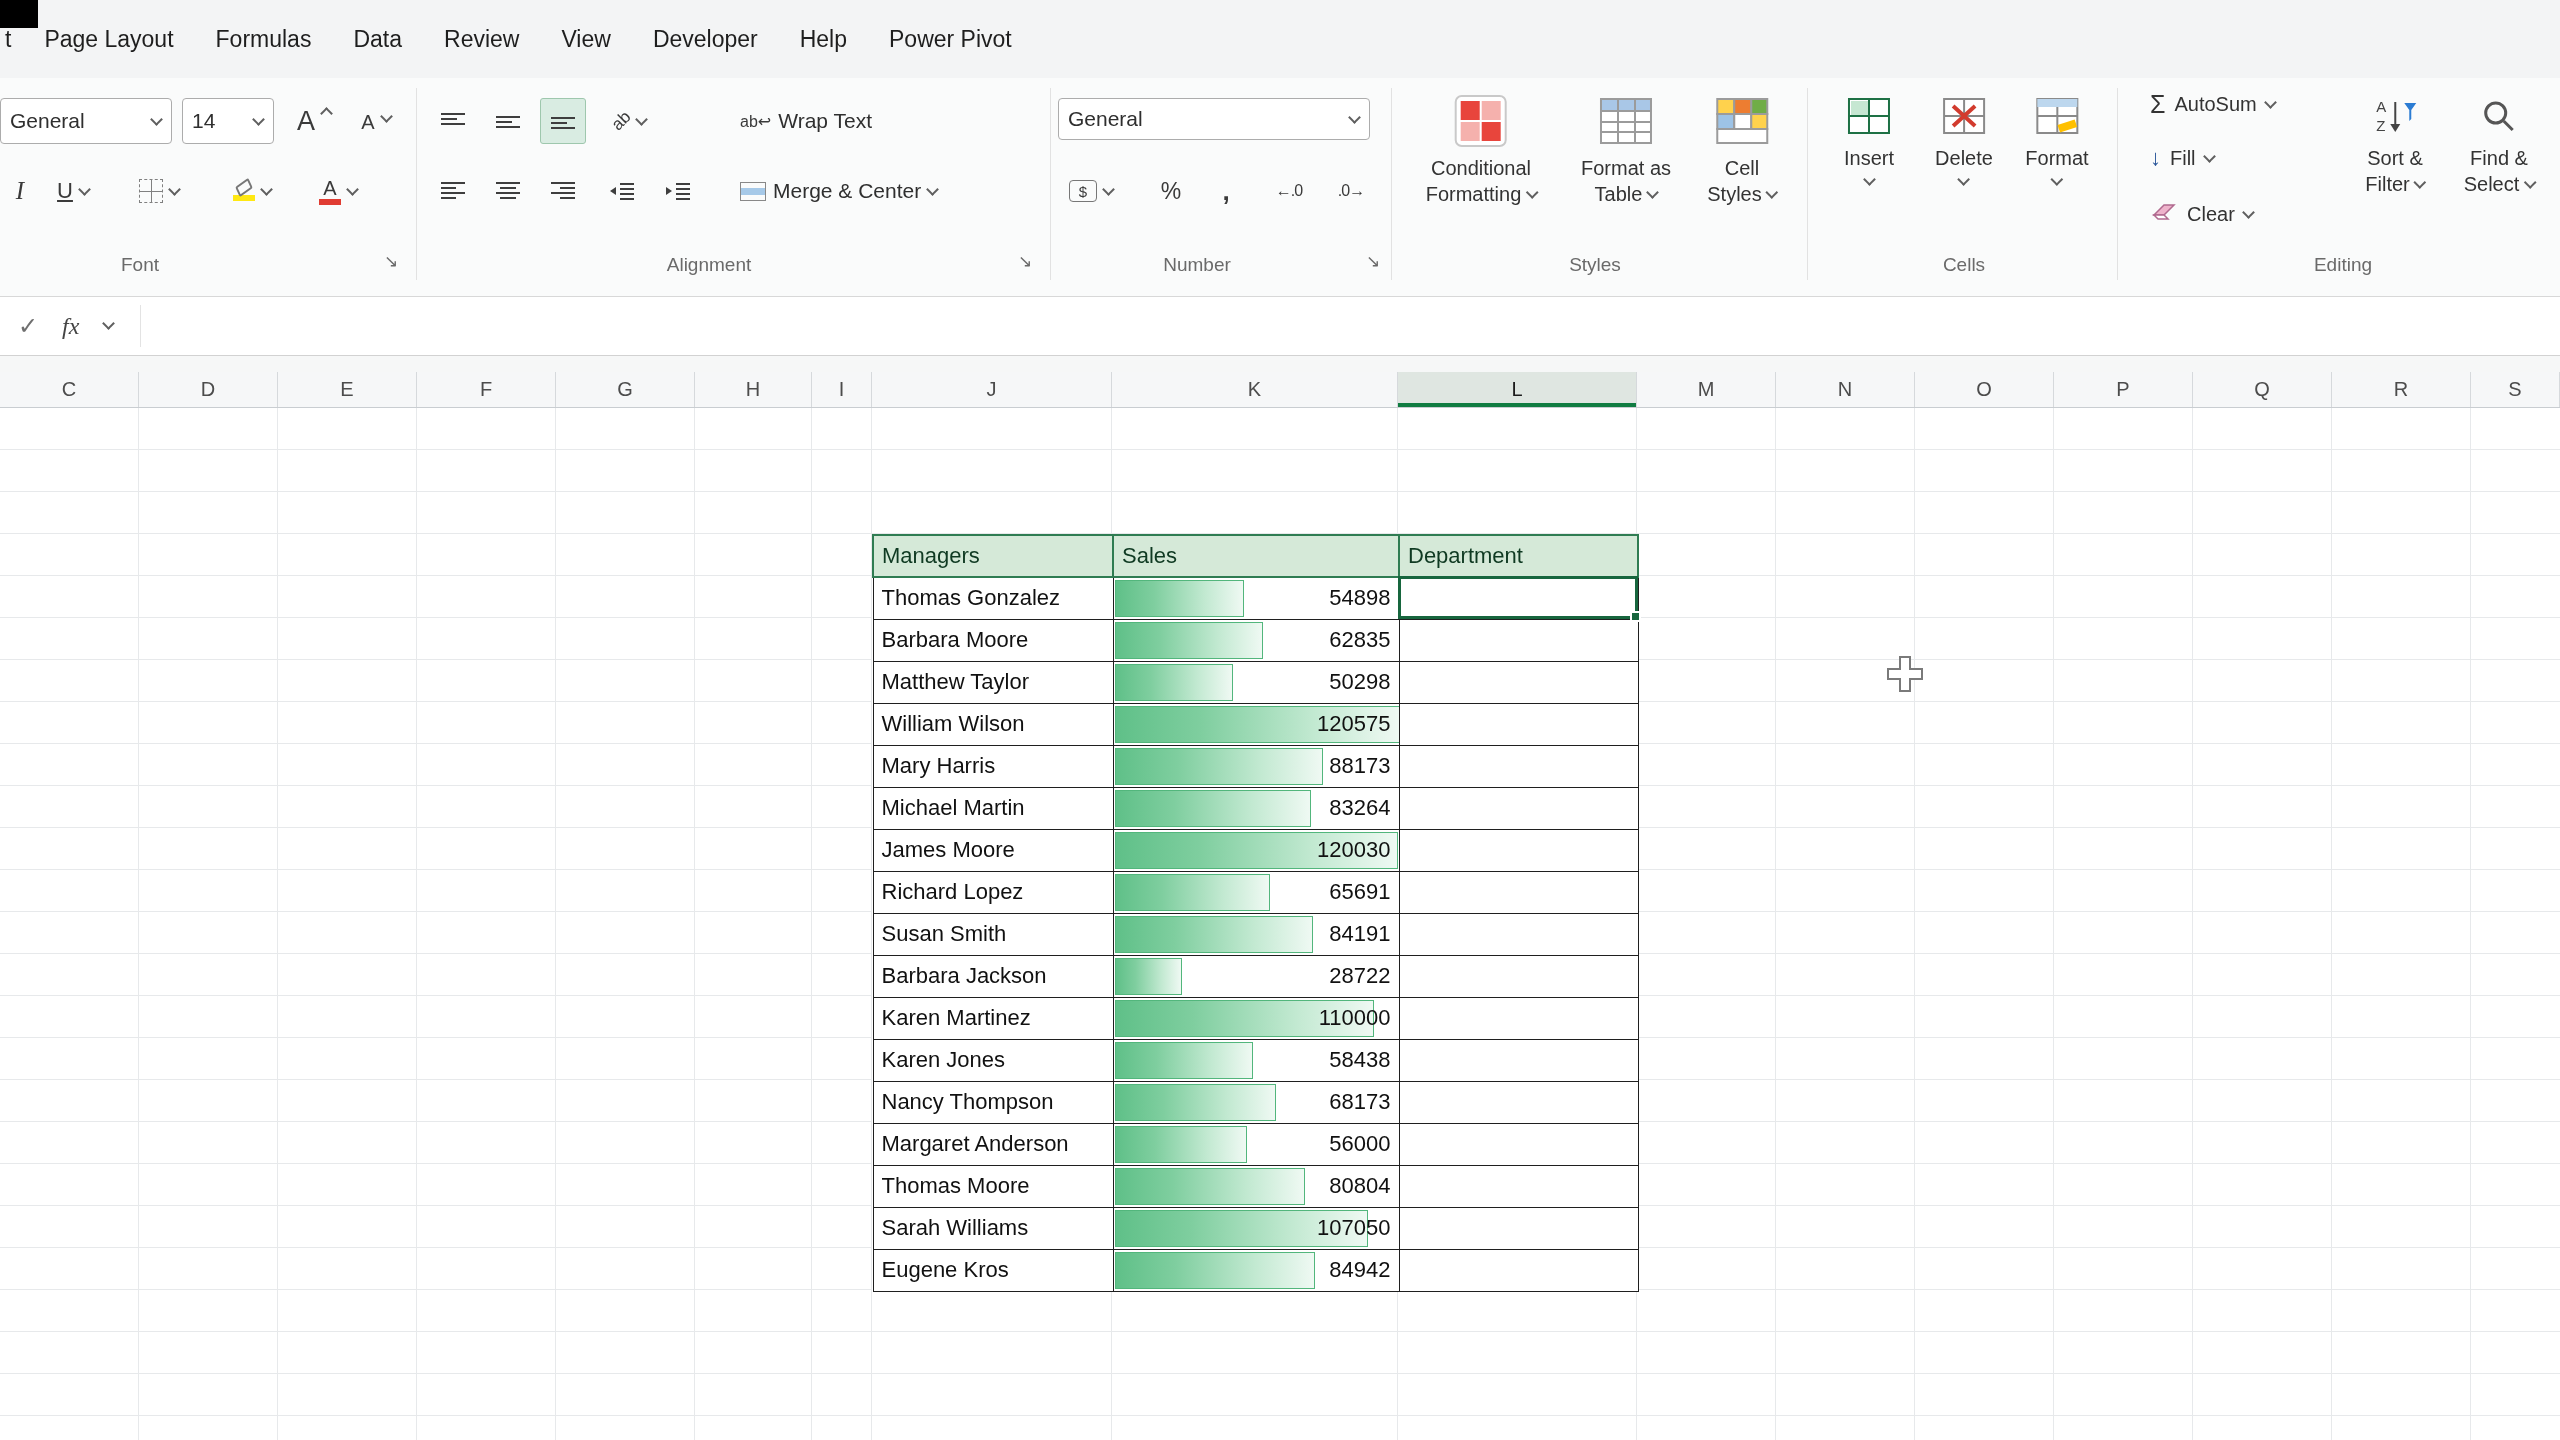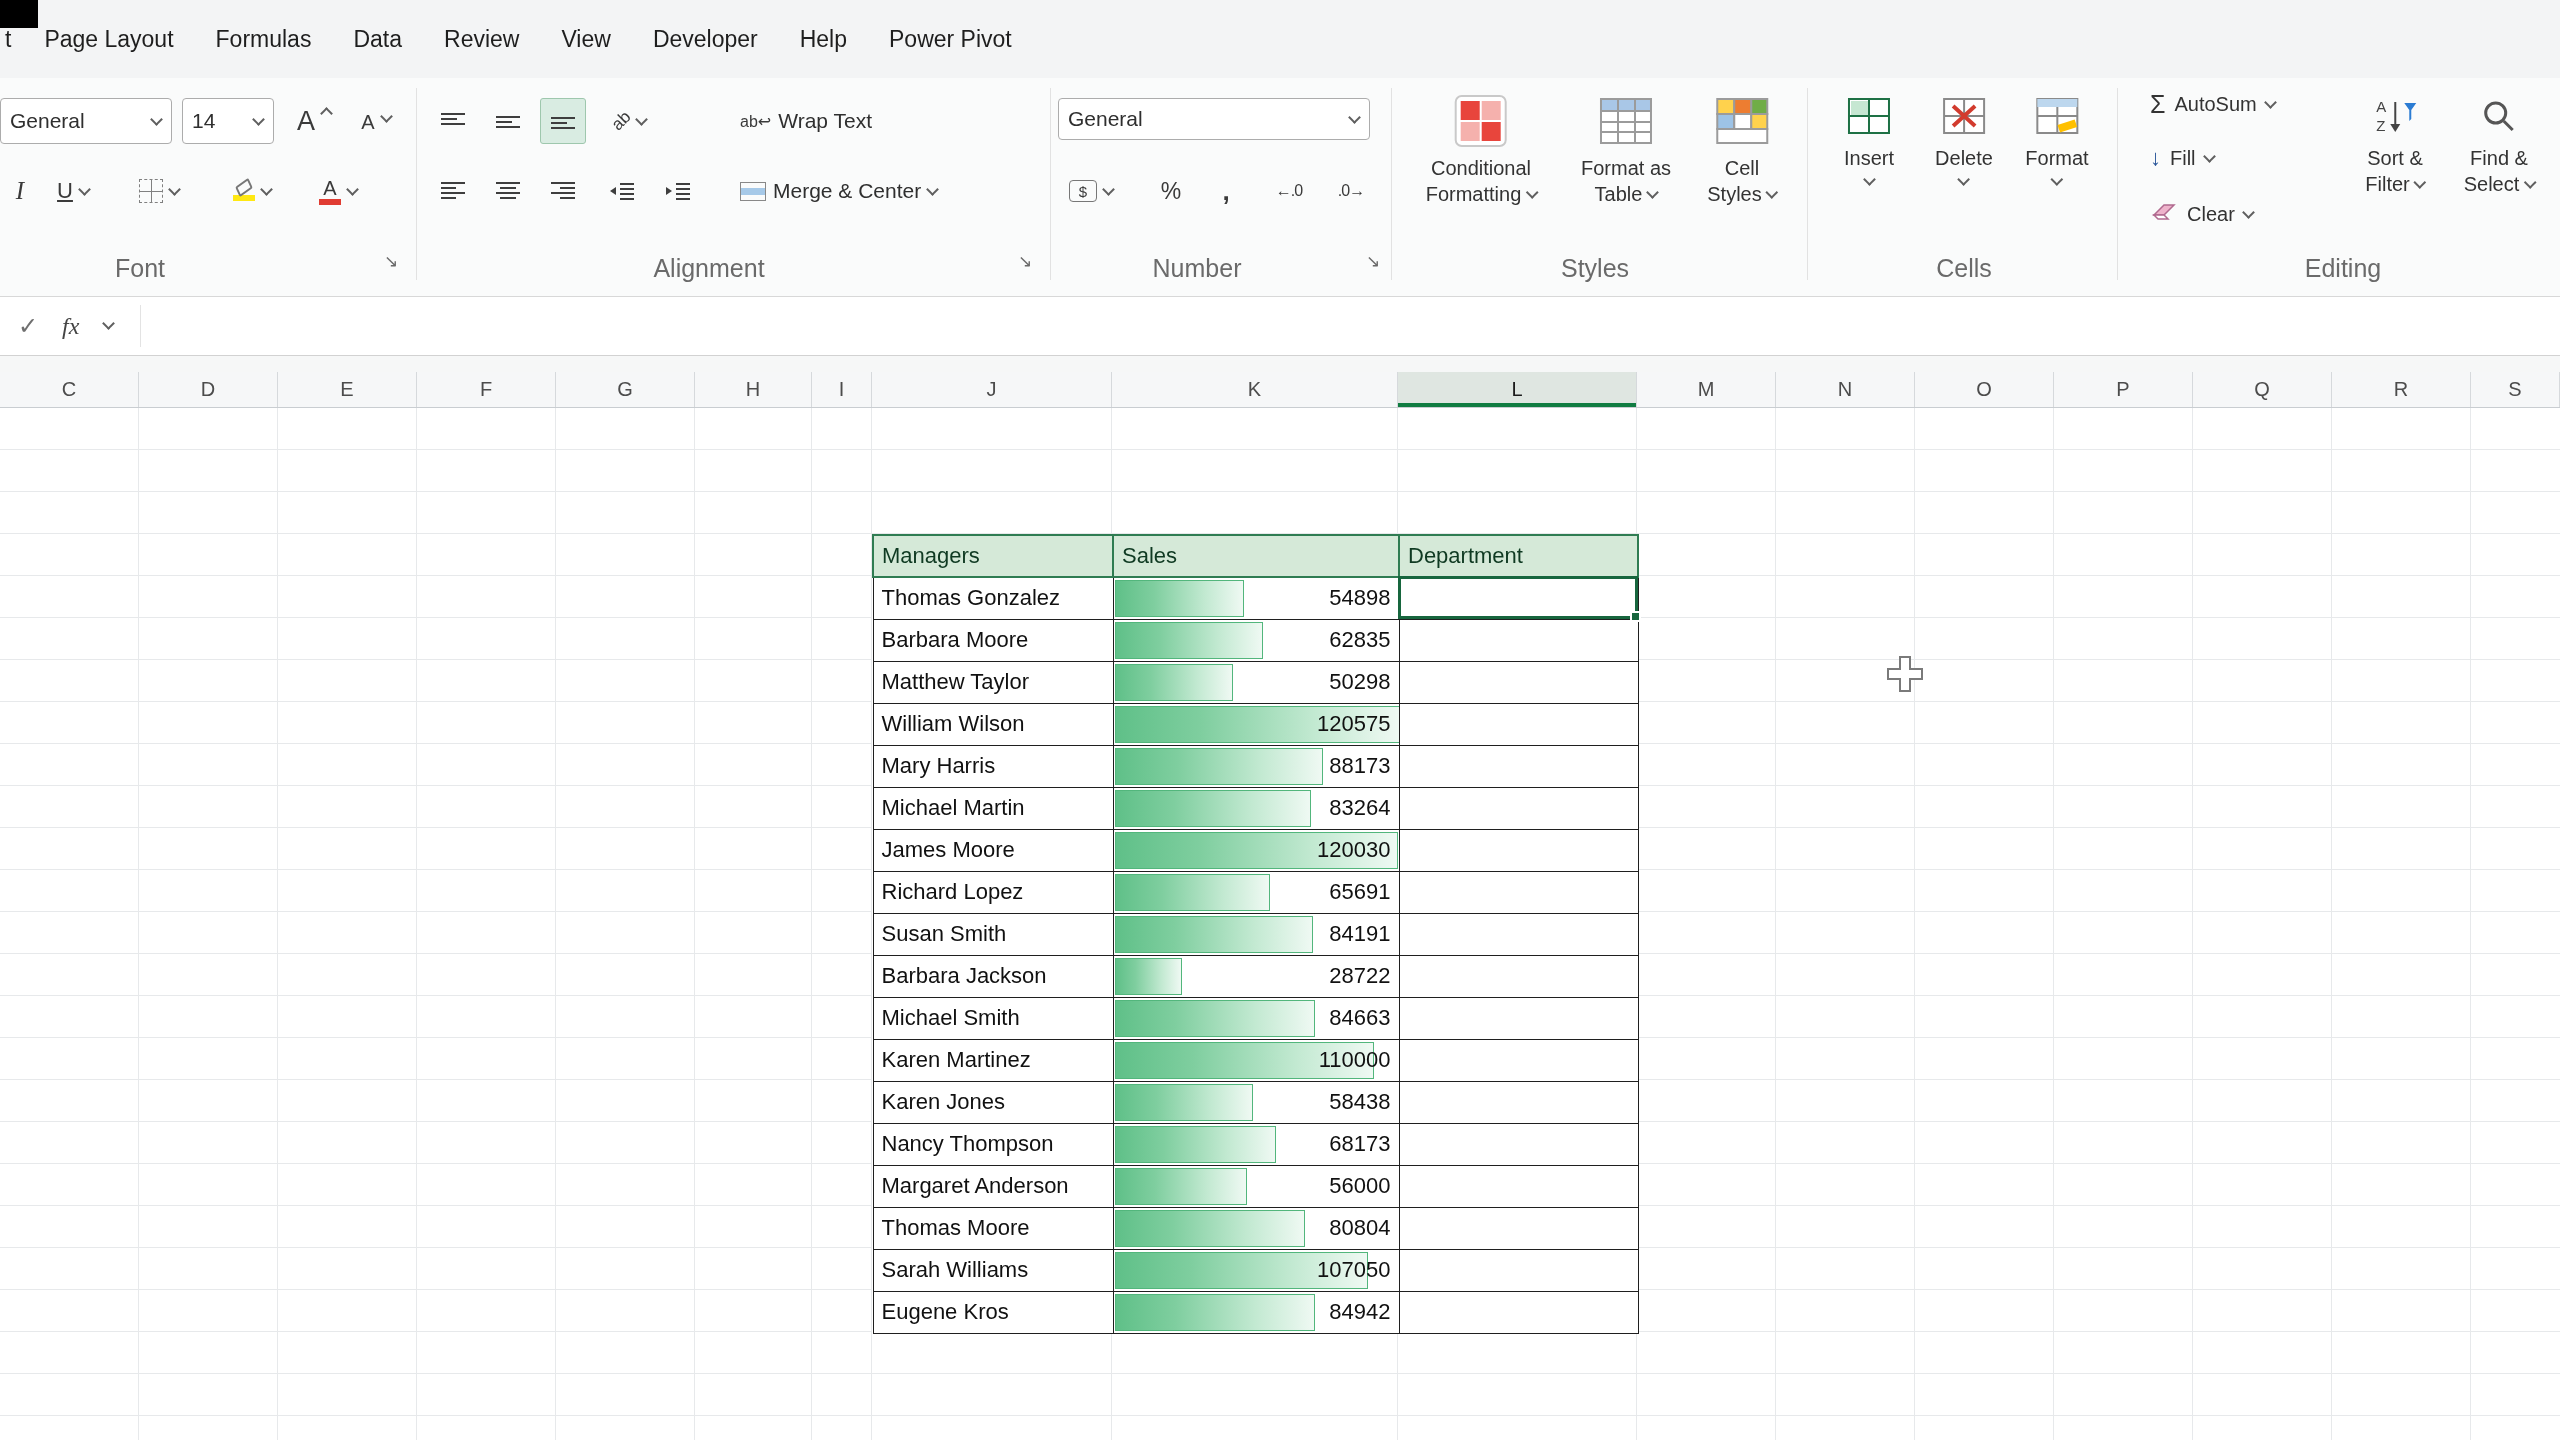--- a/index.html
+++ b/index.html
@@ -9,21 +9,21 @@
   .black-corner{position:absolute;left:0;top:0;width:38px;height:28px;background:#000;z-index:9;}
 
   
   .menubar{position:absolute;left:0;top:0;width:100%;height:78px;background:#f3f4f5;display:flex;align-items:center;padding-left:2px;}
   .menu-item{font-size:23px;color:#1e1e1e;padding:0 21px;white-space:nowrap;}
   .menu-item:first-child{padding:0 12px 0 3px;}
 
   
   .ribbon{position:absolute;left:0;top:78px;width:100%;height:219px;background:#fafbfb;border-bottom:1px solid #d8d8d8;}
   .vsep{position:absolute;top:10px;height:192px;width:1px;background:#e2e2e2;}
-  .grouplabel{position:absolute;top:176px;transform:translateX(-50%);font-size:25px;color:#6a6a6a;white-space:nowrap;}
+  .grouplabel{position:absolute;top:176px;transform:translateX(-50%);font-size:19px;color:#6a6a6a;white-space:nowrap;}
   .launcher{position:absolute;top:170px;width:26px;height:26px;font-size:17px;color:#6a6a6a;display:flex;align-items:center;justify-content:center;}
   .combo{position:absolute;background:#fff;border:1px solid #acacac;border-radius:4px;display:flex;align-items:center;justify-content:space-between;padding:0 10px 0 9px;font-size:21px;color:#2f2f2f;}
   .chev{width:9px;height:9px;border-right:2px solid #5f5f5f;border-bottom:2px solid #5f5f5f;transform:rotate(45deg);flex:none;display:inline-block;margin-top:-4px;}
   .chev.up{transform:rotate(225deg);margin-top:6px;}
   .btn{position:absolute;display:flex;align-items:center;justify-content:center;gap:7px;color:#3a3a3a;}
   .btn.sel{background:#d9ece2;border:1px solid #9ec7ad;border-radius:3px;}
   .bigA{font-size:27px;}
   .medA{font-size:20px;}
   .it{font-family:"Liberation Serif",serif;font-style:italic;font-size:25px;}
   .un{font-size:22px;text-decoration:underline;}
@@ -510,25 +510,20 @@
             <td class="c-manager">Susan Smith</td>
             <td class="c-sales"><div class="databar" style="width: 69.8%;"></div><span class="num">84191</span></td>
             <td class="c-dept"></td>
           </tr>
           <tr>
             <td class="c-manager">Barbara Jackson</td>
             <td class="c-sales"><div class="databar" style="width: 23.8%;"></div><span class="num">28722</span></td>
             <td class="c-dept"></td>
           </tr>
           <tr>
-            <td class="c-manager">Michael Smith</td>
-            <td class="c-sales"><div class="databar" style="width: 70.2%;"></div><span class="num">84663</span></td>
-            <td class="c-dept"></td>
-          </tr>
-          <tr>
             <td class="c-manager">Karen Martinez</td>
             <td class="c-sales"><div class="databar" style="width: 91.2%;"></div><span class="num">110000</span></td>
             <td class="c-dept"></td>
           </tr>
           <tr>
             <td class="c-manager">Karen Jones</td>
             <td class="c-sales"><div class="databar" style="width: 48.5%;"></div><span class="num">58438</span></td>
             <td class="c-dept"></td>
           </tr>
           <tr>

